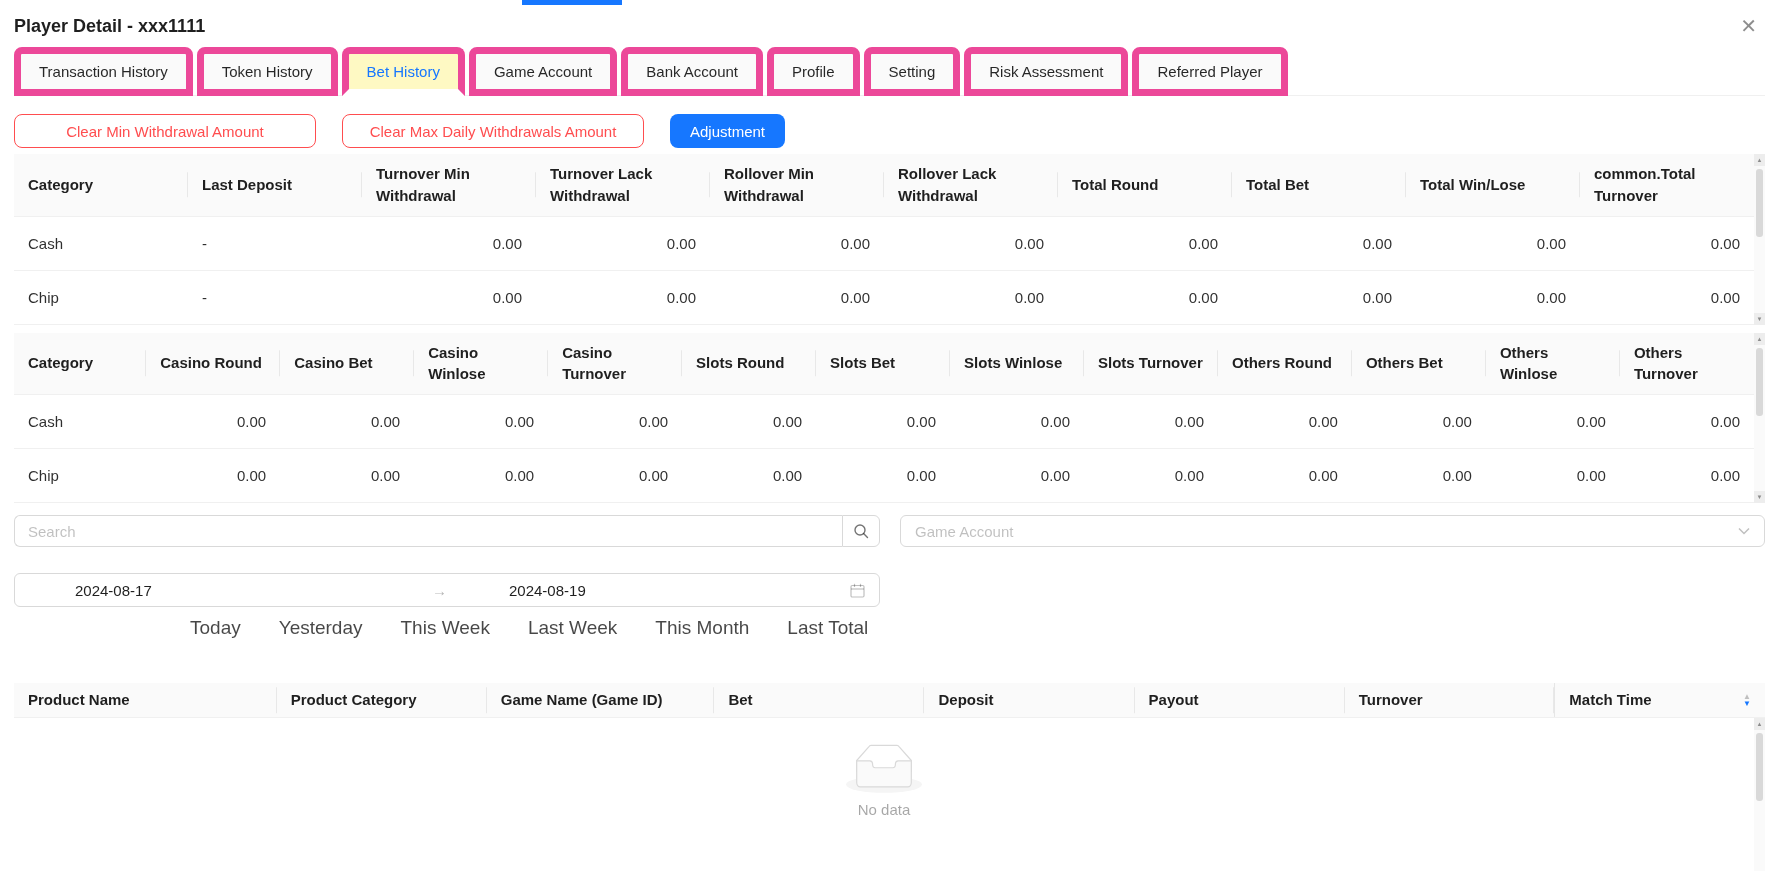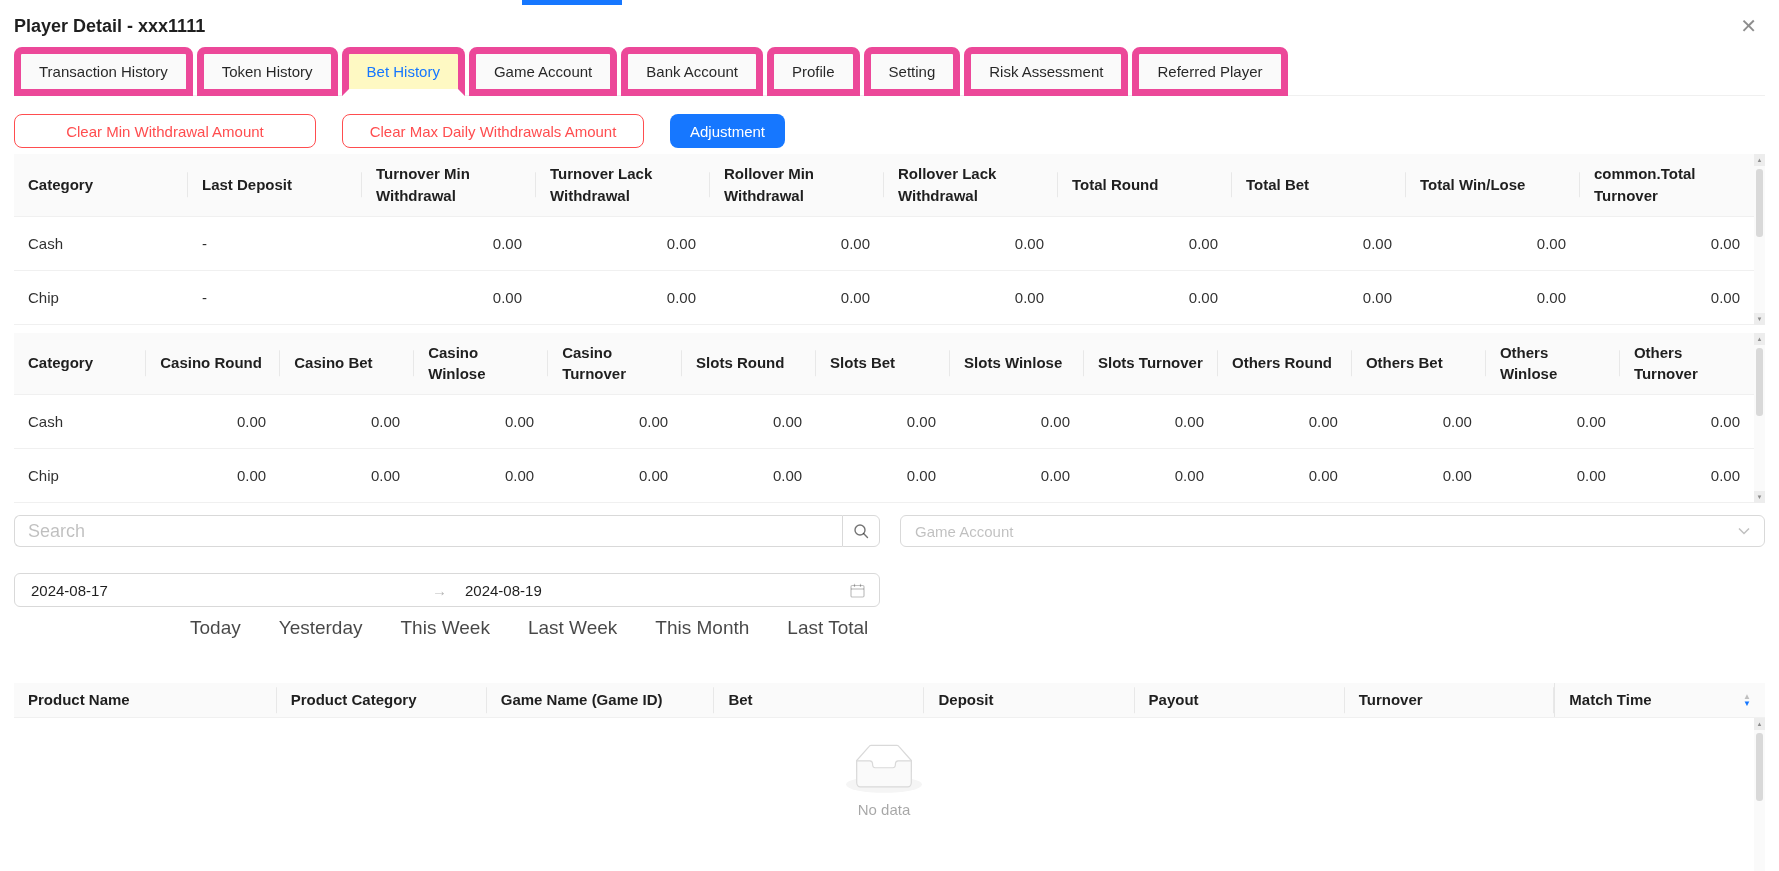--- a/index.html
+++ b/index.html
@@ -41,32 +41,32 @@
   .vscroll { position:absolute; top:0; right:0; bottom:0; width:11px; background:#fafafa;
              display:flex; flex-direction:column; align-items:center; }
   .sb-btn { width:11px; height:12px; display:flex; align-items:center; justify-content:center;
             font-size:6px; color:#8c8c8c; background:#ededed; cursor:pointer; }
   .sb-thumb { width:7px; height:40%; margin-top:3px; border-radius:3px; background:#d9d9d9; cursor:grab; }
   .sb-bottom { margin-top:auto; }
 
   .filters { display:flex; margin:12px 14px 0; align-items:center; }
   .search-group { display:flex; width:866px; height:32px; }
   .search-input { flex:1; height:32px; border:1px solid #d9d9d9; border-right:none; border-radius:6px 0 0 6px;
-                  padding:0 13px; font-size:18px; outline:none; color:rgba(0,0,0,0.88); font-family:inherit; background:#fff; }
+                  padding:0 13px; font-size:15px; outline:none; color:rgba(0,0,0,0.88); font-family:inherit; background:#fff; }
   .search-input::placeholder { color:rgba(0,0,0,0.25); }
   .search-btn { width:38px; height:32px; border:1px solid #d9d9d9; border-radius:0 6px 6px 0; background:#fff;
                 display:flex; align-items:center; justify-content:center; cursor:pointer; }
   .select { flex:1; margin-left:20px; height:32px; border:1px solid #d9d9d9; border-radius:6px;
             display:flex; align-items:center; justify-content:space-between; padding:0 14px; cursor:pointer; background:#fff; }
   .ph { color:rgba(0,0,0,0.25); font-size:15px; }
 
   .range { display:flex; align-items:center; width:866px; height:34px; border:1px solid #d9d9d9;
            border-radius:6px; margin:26px 0 0 14px; padding:0 14px; background:#fff; }
   .range input { border:none; outline:none; font-size:15px; flex:1; color:rgba(0,0,0,0.88);
-                 font-family:inherit; background:transparent; min-width:0; }
+                 font-family:inherit; background:transparent; min-width:0;margin-left:44px; }
   .range .arrow { color:rgba(0,0,0,0.3); margin:0 16px; font-size:15px; }
 
   .quick { display:flex; gap:38px; margin:10px 14px 0 190px; font-size:19px; color:rgba(0,0,0,0.72); }
   .quick span { cursor:pointer; }
 
   .bet-wrap { margin:15px 14px 0; position:relative; }
   table.bet { border-collapse:collapse; table-layout:fixed; width:100%;margin-top:44px; }
   table.bet th { padding:8px 14px; line-height:1.2; height:33px; }
   .match-th { background:#f0f0f0; border-left:1px solid #e6e6e6; cursor:pointer; }
   .th-flex { display:flex; align-items:center; justify-content:space-between; }

